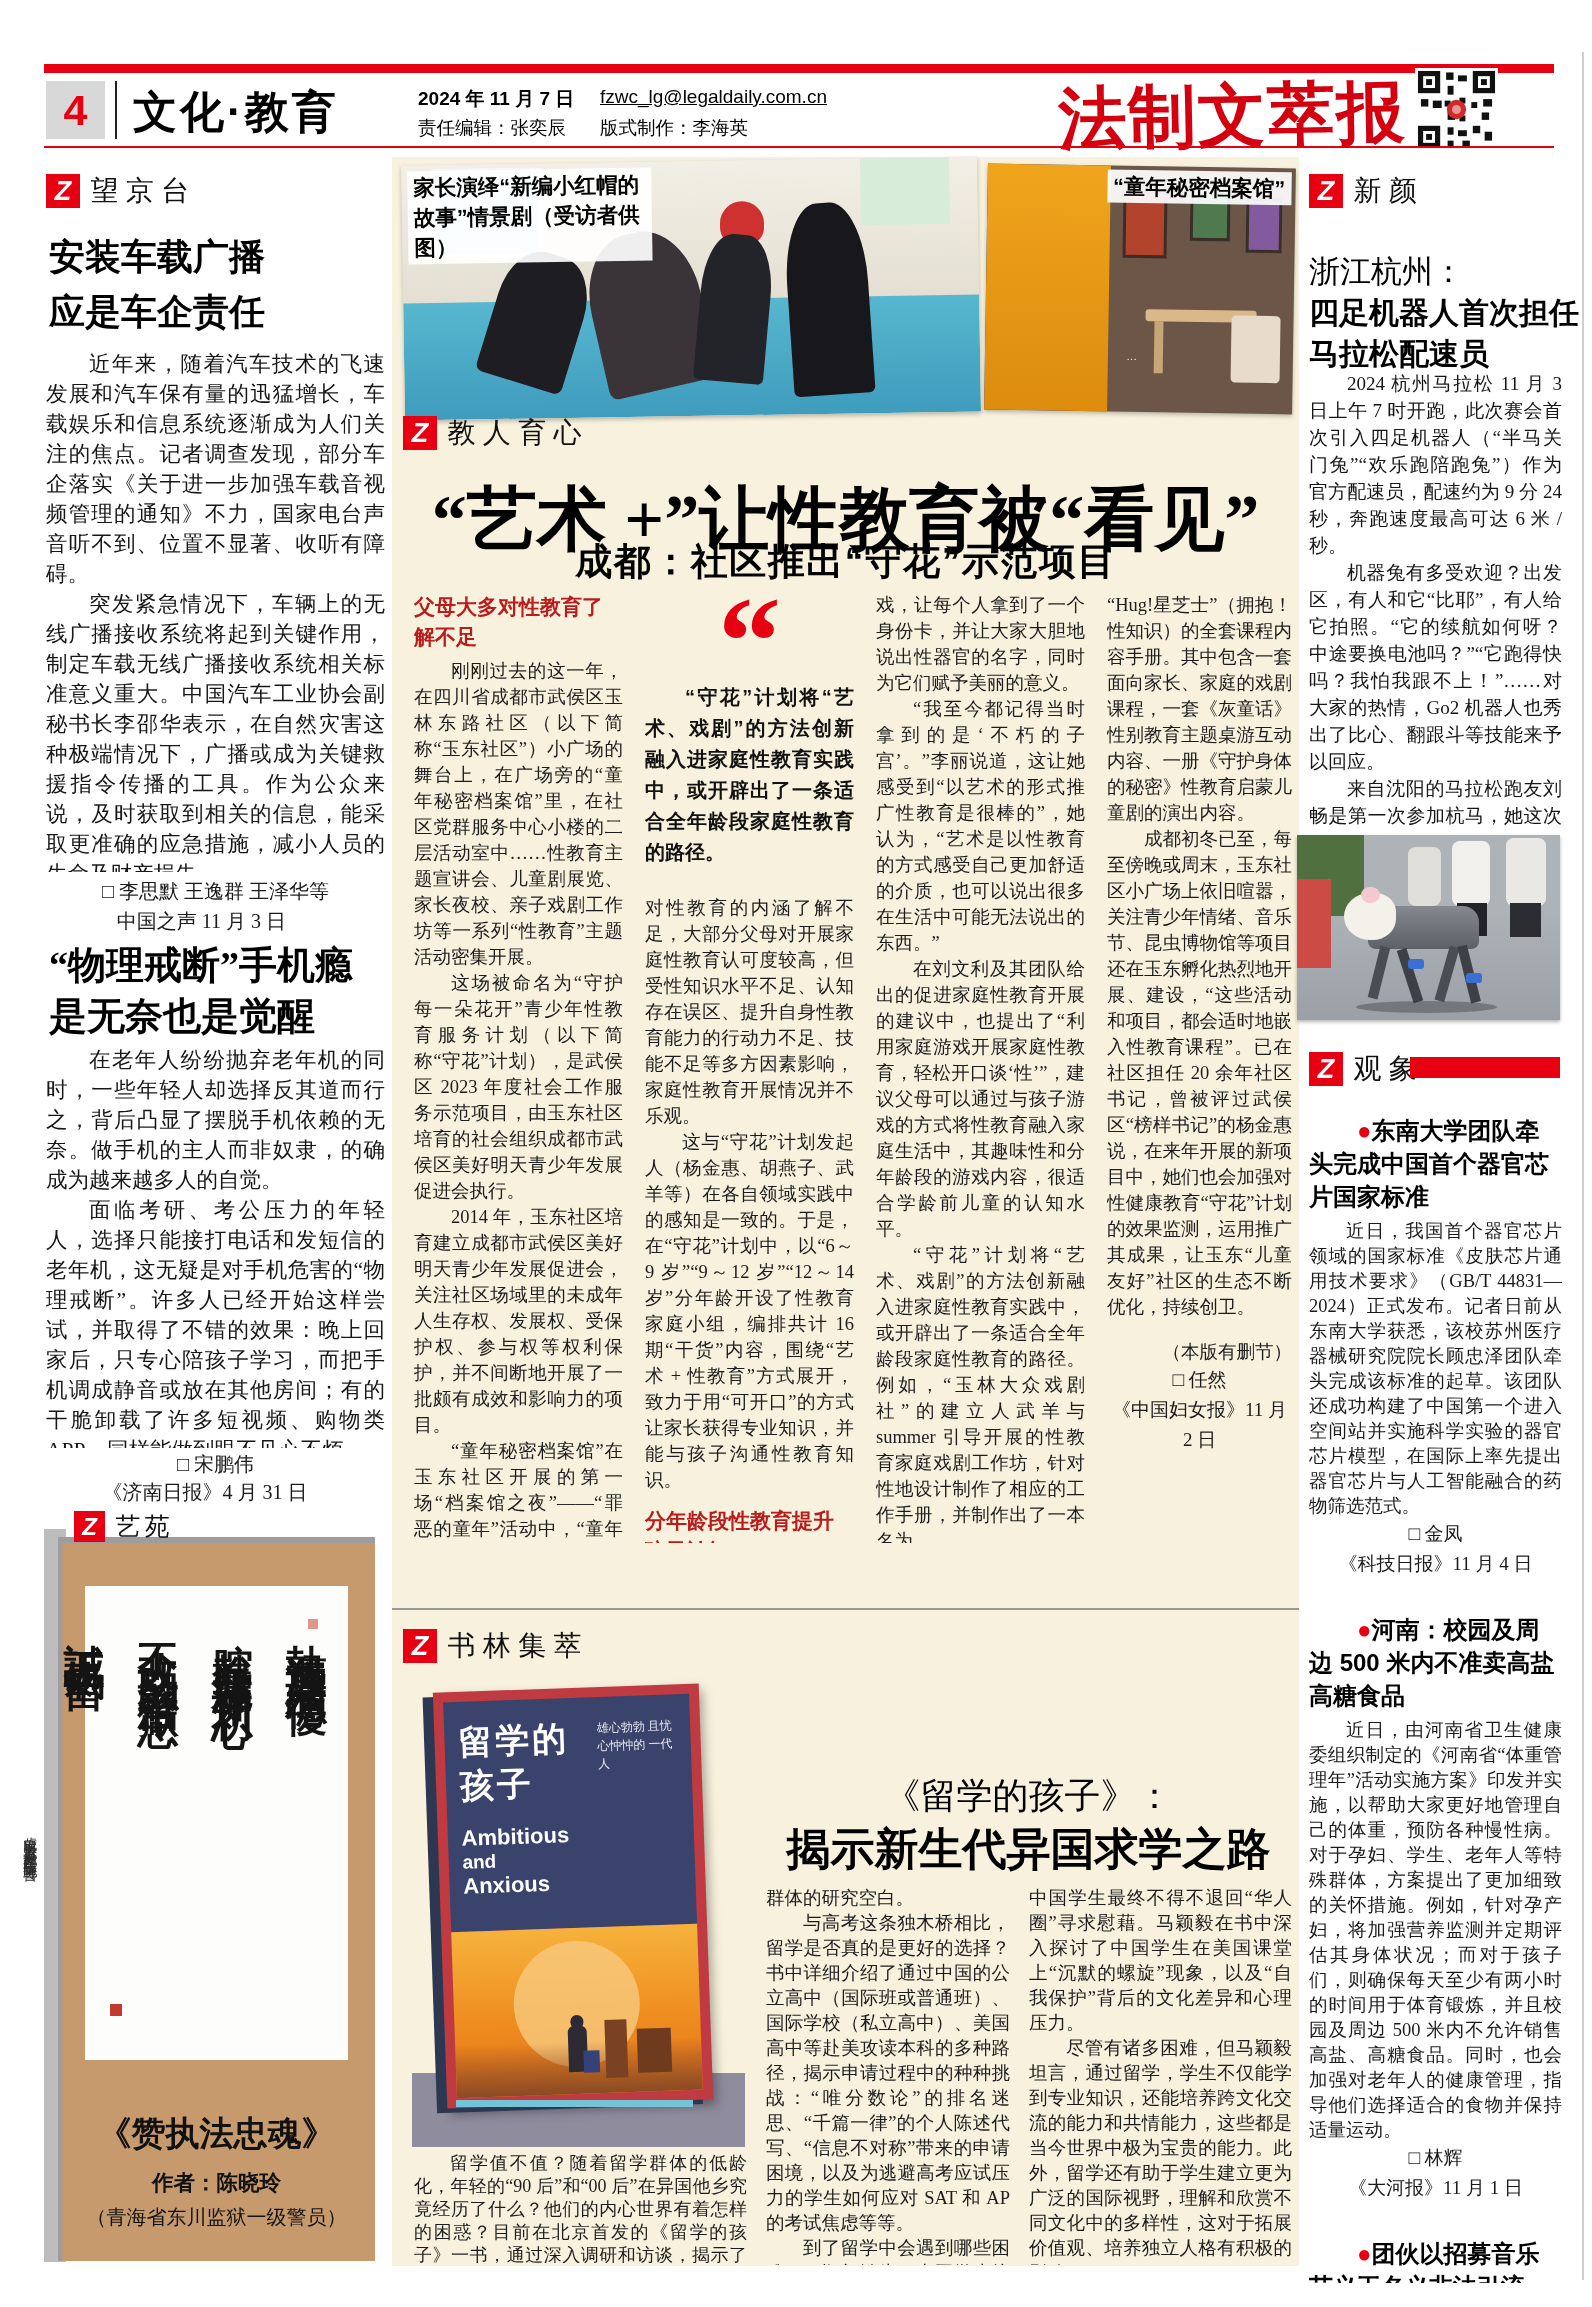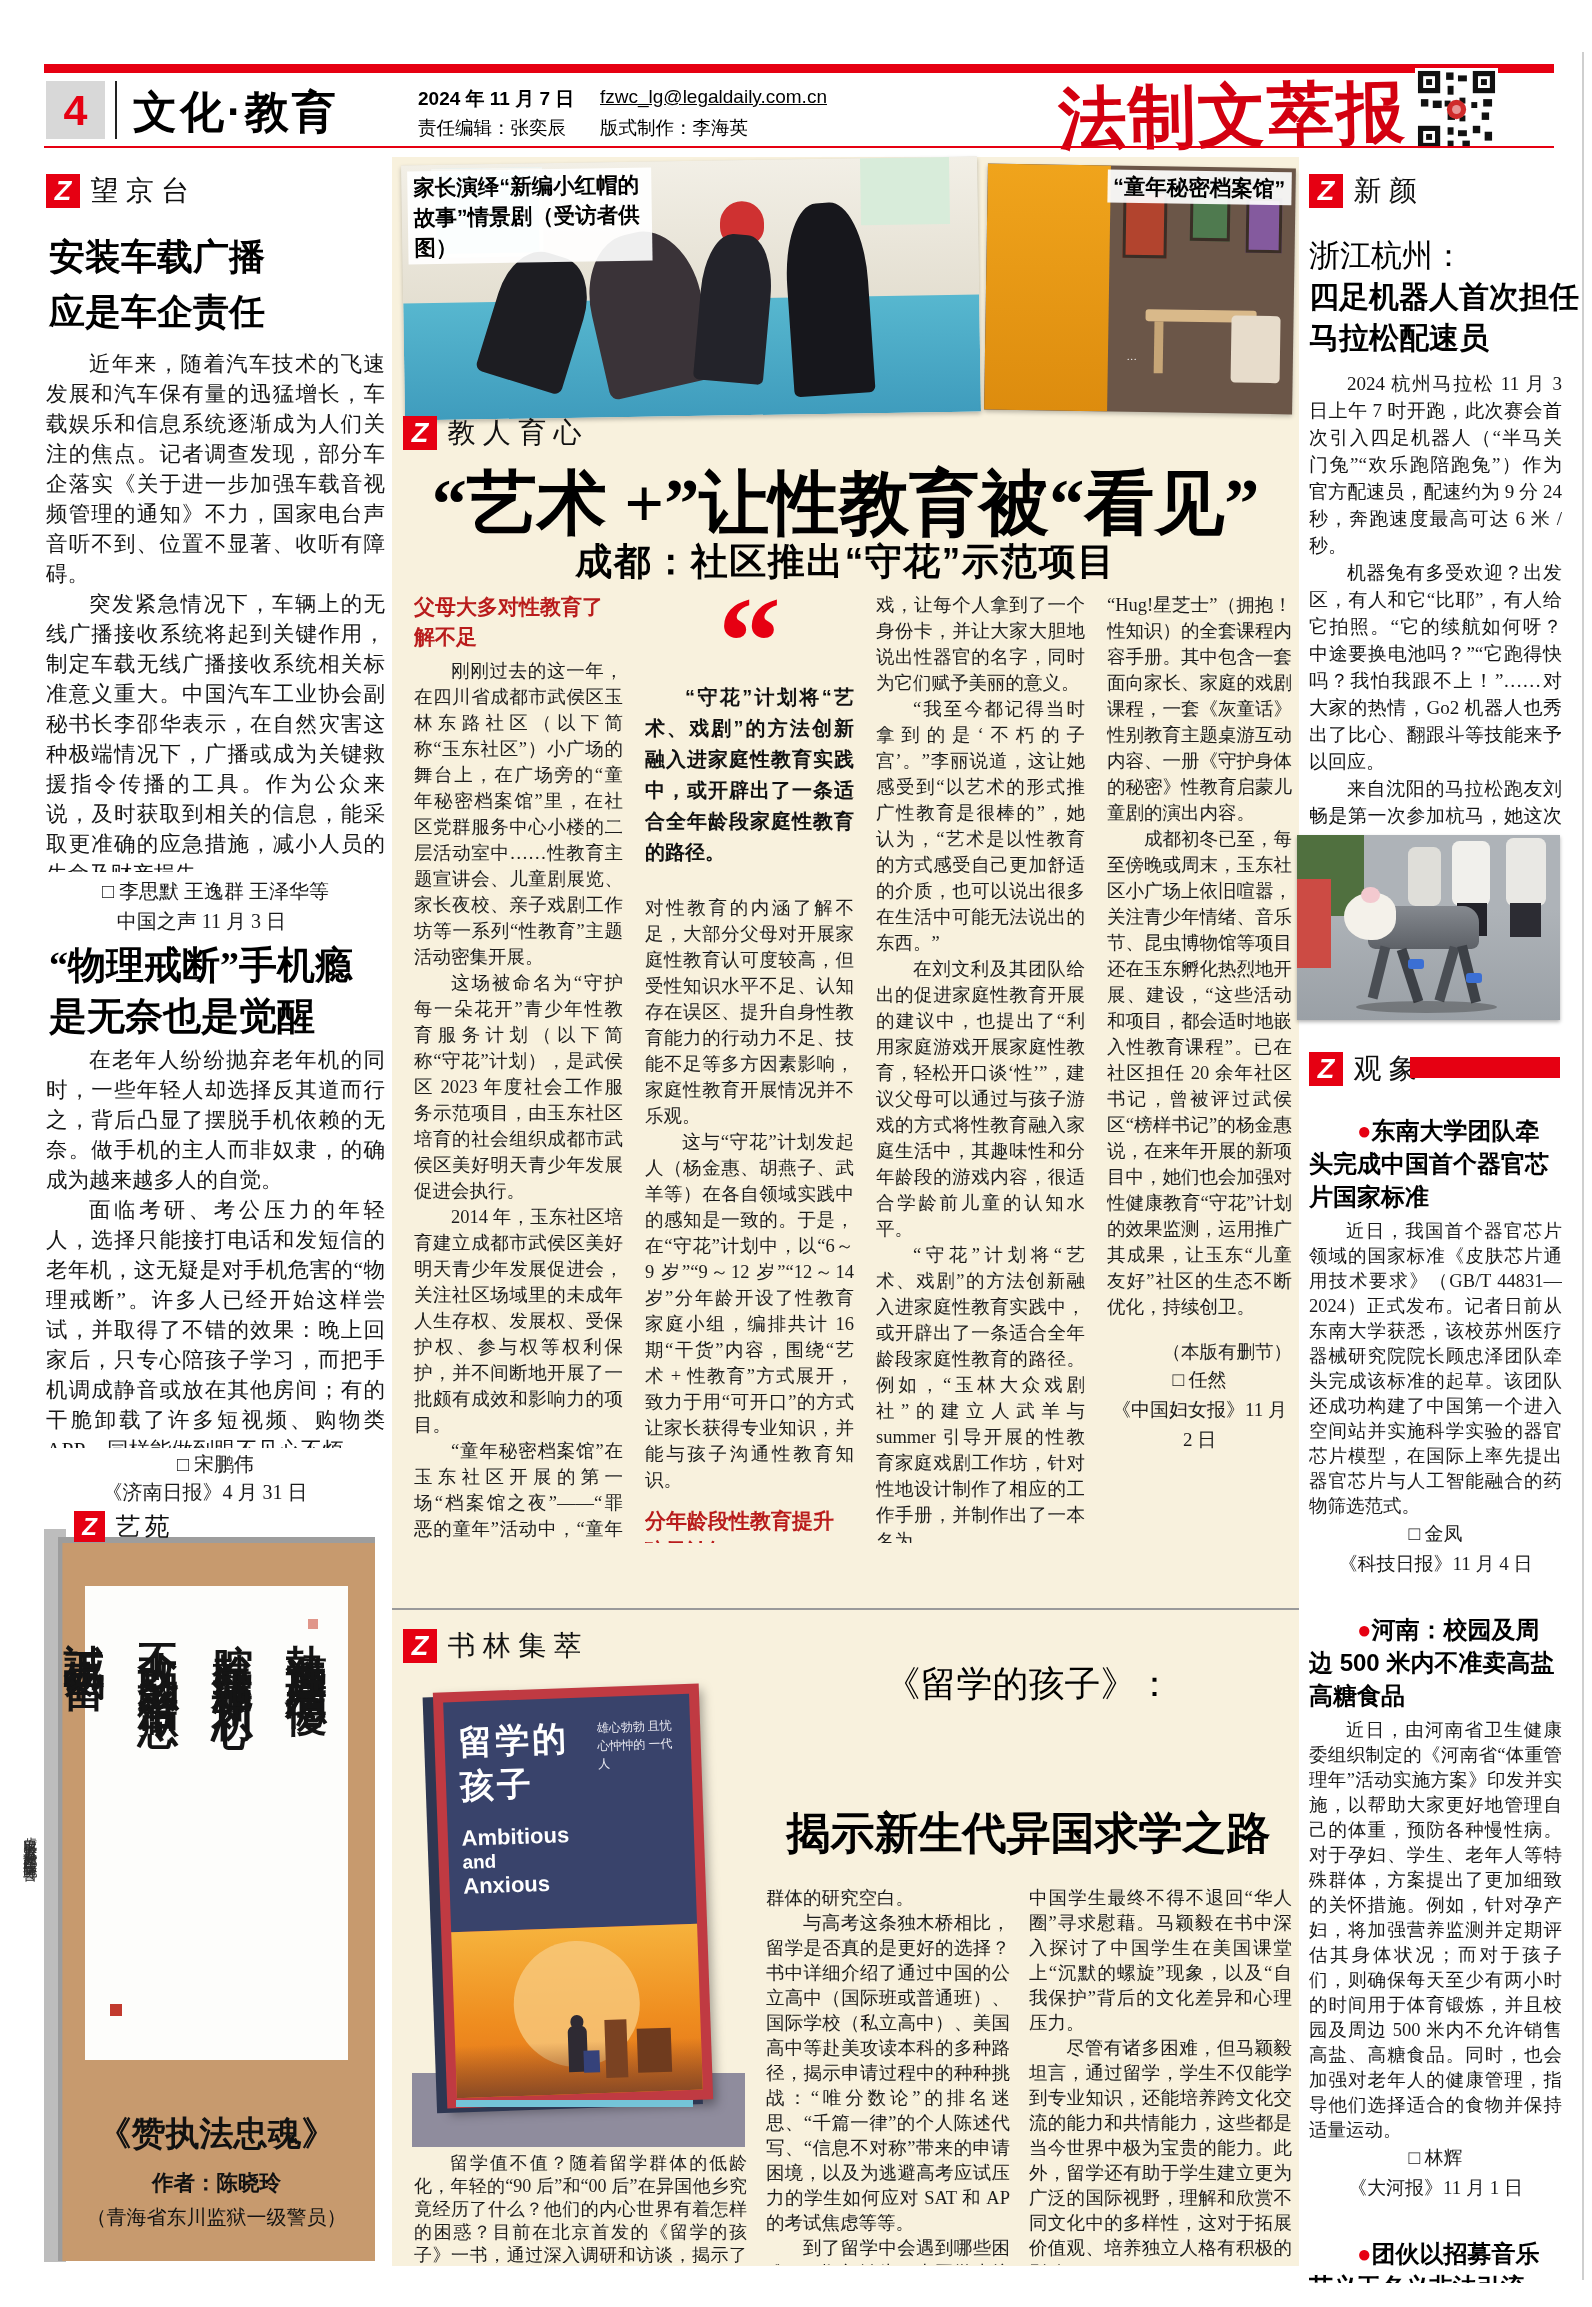--- a/index.html
+++ b/index.html
@@ -3,21 +3,21 @@
 <meta charset="utf-8">
 <style>
   * { margin:0; padding:0; box-sizing:border-box; }
   html,body { background:#ffffff; }
   body {
     width:1593px; height:2307px; position:relative; overflow:hidden;
     font-family:"Liberation Serif", serif; color:#111;
   }
   .abs { position:absolute; }
   .sans { font-family:"Liberation Sans", sans-serif; }
-  .serif { font-family:"Liberation Serif", serif; }
+  .serif { font-family:"Liberation Serif", serif;margin-top:16px; }
   .jc { text-align:justify; text-justify:inter-character; }
   .clip { overflow:hidden; }
   p.para { text-indent:2em; margin:0; }
   .cont > p.para:first-child { text-indent:0; }
 
   
   .zmark { display:flex; align-items:center; gap:10.4px; }
   .zbox { width:34px; height:34px; background:#e60012; color:#fff; font-weight:bold;
           font-family:"Liberation Sans",sans-serif; font-size:27px; display:flex;
           align-items:center; justify-content:center; font-style:italic; }
@@ -256,21 +256,21 @@
       <div style="position:absolute; right:30px; bottom:19px; width:34px; height:44px; background:#6f3b1e;"></div>
       <div style="position:absolute; right:74px; bottom:15px; width:22px; height:58px; background:#7a4222;"></div>
       <div style="position:absolute; left:46%; bottom:22px; width:19px; height:46px; background:#2e2a33; border-radius:6px 6px 0 0;"></div>
       <div style="position:absolute; left:46%; bottom:65px; width:13.3px; height:13.3px; margin-left:3px; border-radius:50%; background:#2e2a33;"></div>
       <div style="position:absolute; left:52%; bottom:21px; width:16.3px; height:22px; background:#35427a;"></div>
     </div>
   </div>
   <div class="abs" style="left:38px; top:412px; width:237px; height:7.4px; background:#74c4d8;"></div>
 </div>
 
-<div class="abs serif" style="left:762px; top:1660px; width:533px; text-align:center; font-size:36px; color:#000;">《留学的孩子》：</div>
+<div class="abs serif" style="left:762px; top:1756px; width:533px; text-align:center; font-size:36px; color:#000;">《留学的孩子》：</div>
 <div class="abs serif" style="left:762px; top:1804px; width:533px; text-align:center; font-size:44px; font-weight:bold; color:#000;">揭示新生代异国求学之路</div>
 
 <div class="abs clip books-col jc" style="left:414px; top:2152px; width:333px; height:111px; font-size:18px; line-height:23px;">
     <p class="para">留学值不值？随着留学群体的低龄化，年轻的“90 后”和“00 后”在异国他乡究竟经历了什么？他们的内心世界有着怎样的困惑？目前在北京首发的《留学的孩子》一书，通过深入调研和访谈，揭示了这一群体的真实故事。</p>
   </div>
 <div class="abs clip books-col jc cont" style="left:766px; top:1886px; width:244px; height:379px;">
     <p class="para">群体的研究空白。</p>
     <p class="para">与高考这条独木桥相比，留学是否真的是更好的选择？书中详细介绍了通过中国的公立高中（国际班或普通班）、国际学校（私立高中）、美国高中等赴美攻读本科的多种路径，揭示申请过程中的种种挑战：“唯分数论”的排名迷思、“千篇一律”的个人陈述代写、“信息不对称”带来的申请困境，以及为逃避高考应试压力的学生如何应对 SAT 和 AP 的考试焦虑等等。</p>
     <p class="para">到了留学中会遇到哪些困难？马颖毅认为，中国学生接下来还要面对中美教育差异带来的冲击、融入异文化的挑战、专业抉择与自我成长等，比如对英语语言障碍的感知、对美国大学中盛行的饮酒和派对文化的不适，以及难以接触到对中国文化感兴趣且相对客观的美国人……在这些情况下，若无外界援助，</p>
   </div>

